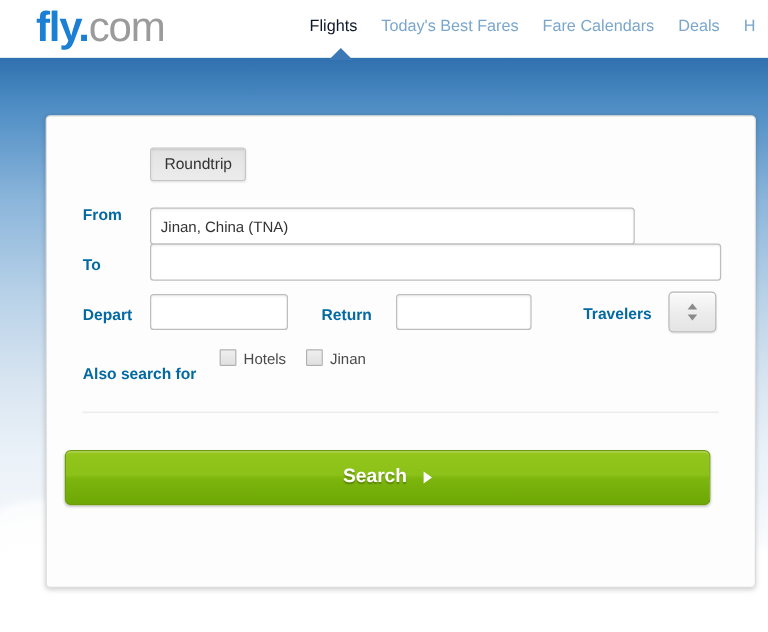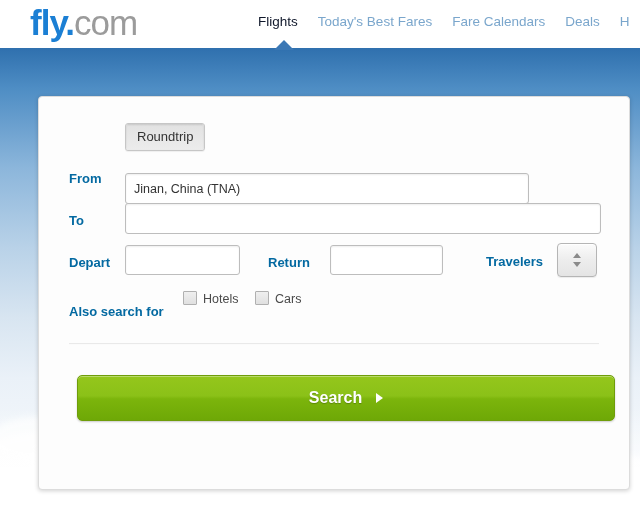--- a/index.html
+++ b/index.html
@@ -248,21 +248,21 @@
     top: 246px;
     width: 530px;
     height: 1px;
     background: #e9e9e9;
     border-bottom: 1px solid #fbfbfb;
   }
 
   
   .search-btn {
     position: absolute;
-    left: 38px;
+    left: 15px;
     top: 278px;
     width: 536px;
     height: 44px;
     border: 1px solid #6f9d0a;
     border-radius: 5px;
     background: linear-gradient(to bottom, #95c61c 0%, #8bc118 45%, #7cb50c 52%, #6ea806 100%);
     box-shadow: inset 0 1px 0 rgba(255,255,255,0.35), 0 1px 2px rgba(0,0,0,0.2);
     cursor: pointer;
     color: #ffffff;
     font-size: 16px;
@@ -340,21 +340,21 @@
     <div id="travelers-select">
       <span class="spin spin-up"></span>
       <span class="spin spin-down"></span>
     </div>
 
     <div class="form-label" id="also-label">Also search for</div>
     <label class="cbwrap" id="hotels-check">
       <span class="cbox"></span><span>Hotels</span>
     </label>
     <label class="cbwrap" id="cars-check">
-      <span class="cbox"></span><span>Cars</span>
+      <span class="cbox"></span><span>Jinan</span>
     </label>
 
     <div class="divider"></div>
 
     <div class="search-btn">
       <span>Search</span>
       <span class="search-arrow"></span>
     </div>
 
   </div>

